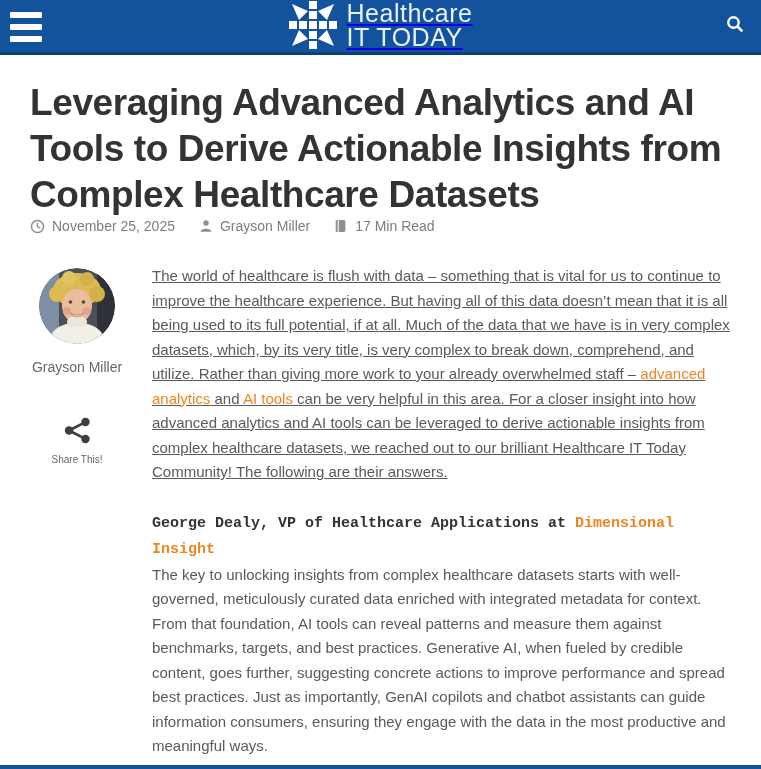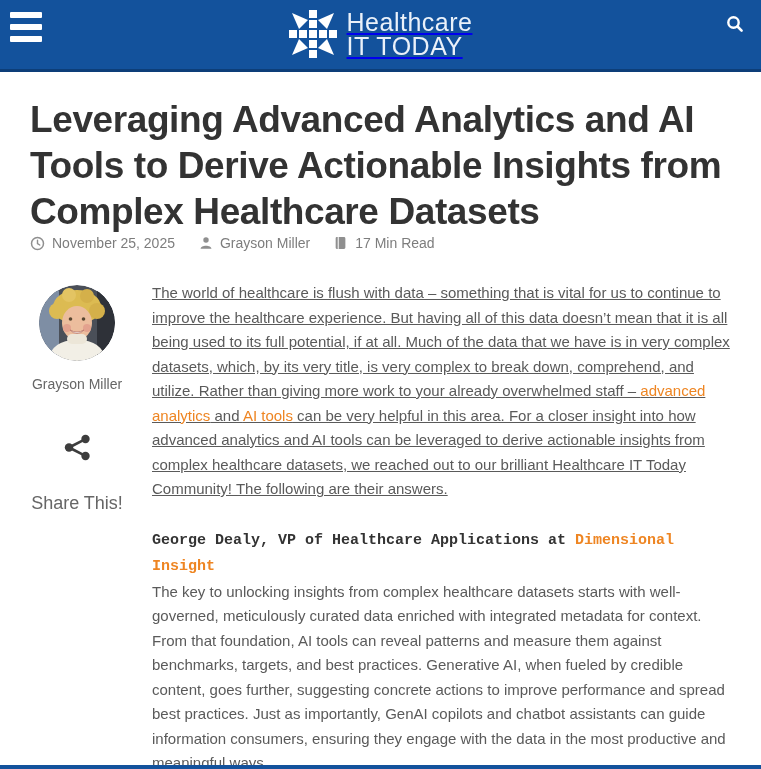--- a/index.html
+++ b/index.html
@@ -7,21 +7,21 @@
   body {
     width: 761px; height: 769px;
     position: relative;
     background: #ffffff;
     font-family: "Liberation Sans", sans-serif;
     overflow: hidden;
   }
 
   
   .site-header {
-    height: 72px;
+    height: 55px;
     background: #13529c;
     border-bottom: 3px solid #0d3e78;
     position: relative;
     display: flex;
     align-items: center;
     justify-content: center;
   }
   .hamburger {
     position: absolute; left: 10px; top: 12px;
     width: 32px; height: 30px;
@@ -58,21 +58,21 @@
 
   .content-row { display: flex; margin-top: 30px; }
   .author-col { width: 94px; flex-shrink: 0; text-align: center; }
   .avatar {
     width: 76px; height: 76px; border-radius: 50%;
     overflow: hidden; margin: 4px auto 0;
     display: block;
   }
   .author-name { margin-top: 15px; font-size: 14px; color: #666666; }
   .share-btn { margin-top: 42px; background: none; border: none; padding: 0; cursor: pointer; }
-  .share-label { margin-top: 28px; font-size: 18px; color: #666666; }
+  .share-label { margin-top: 6px; font-size: 10px; color: #666666; }
 
   .article-col {
     margin-left: 28px;
     width: 586px;
     font-size: 15px;
     line-height: 24.5px;
     color: #5a5a5a;
   }
   .intro-paragraph { margin: 0; text-decoration: underline; }
   .expert-section { margin-top: 25px; }

